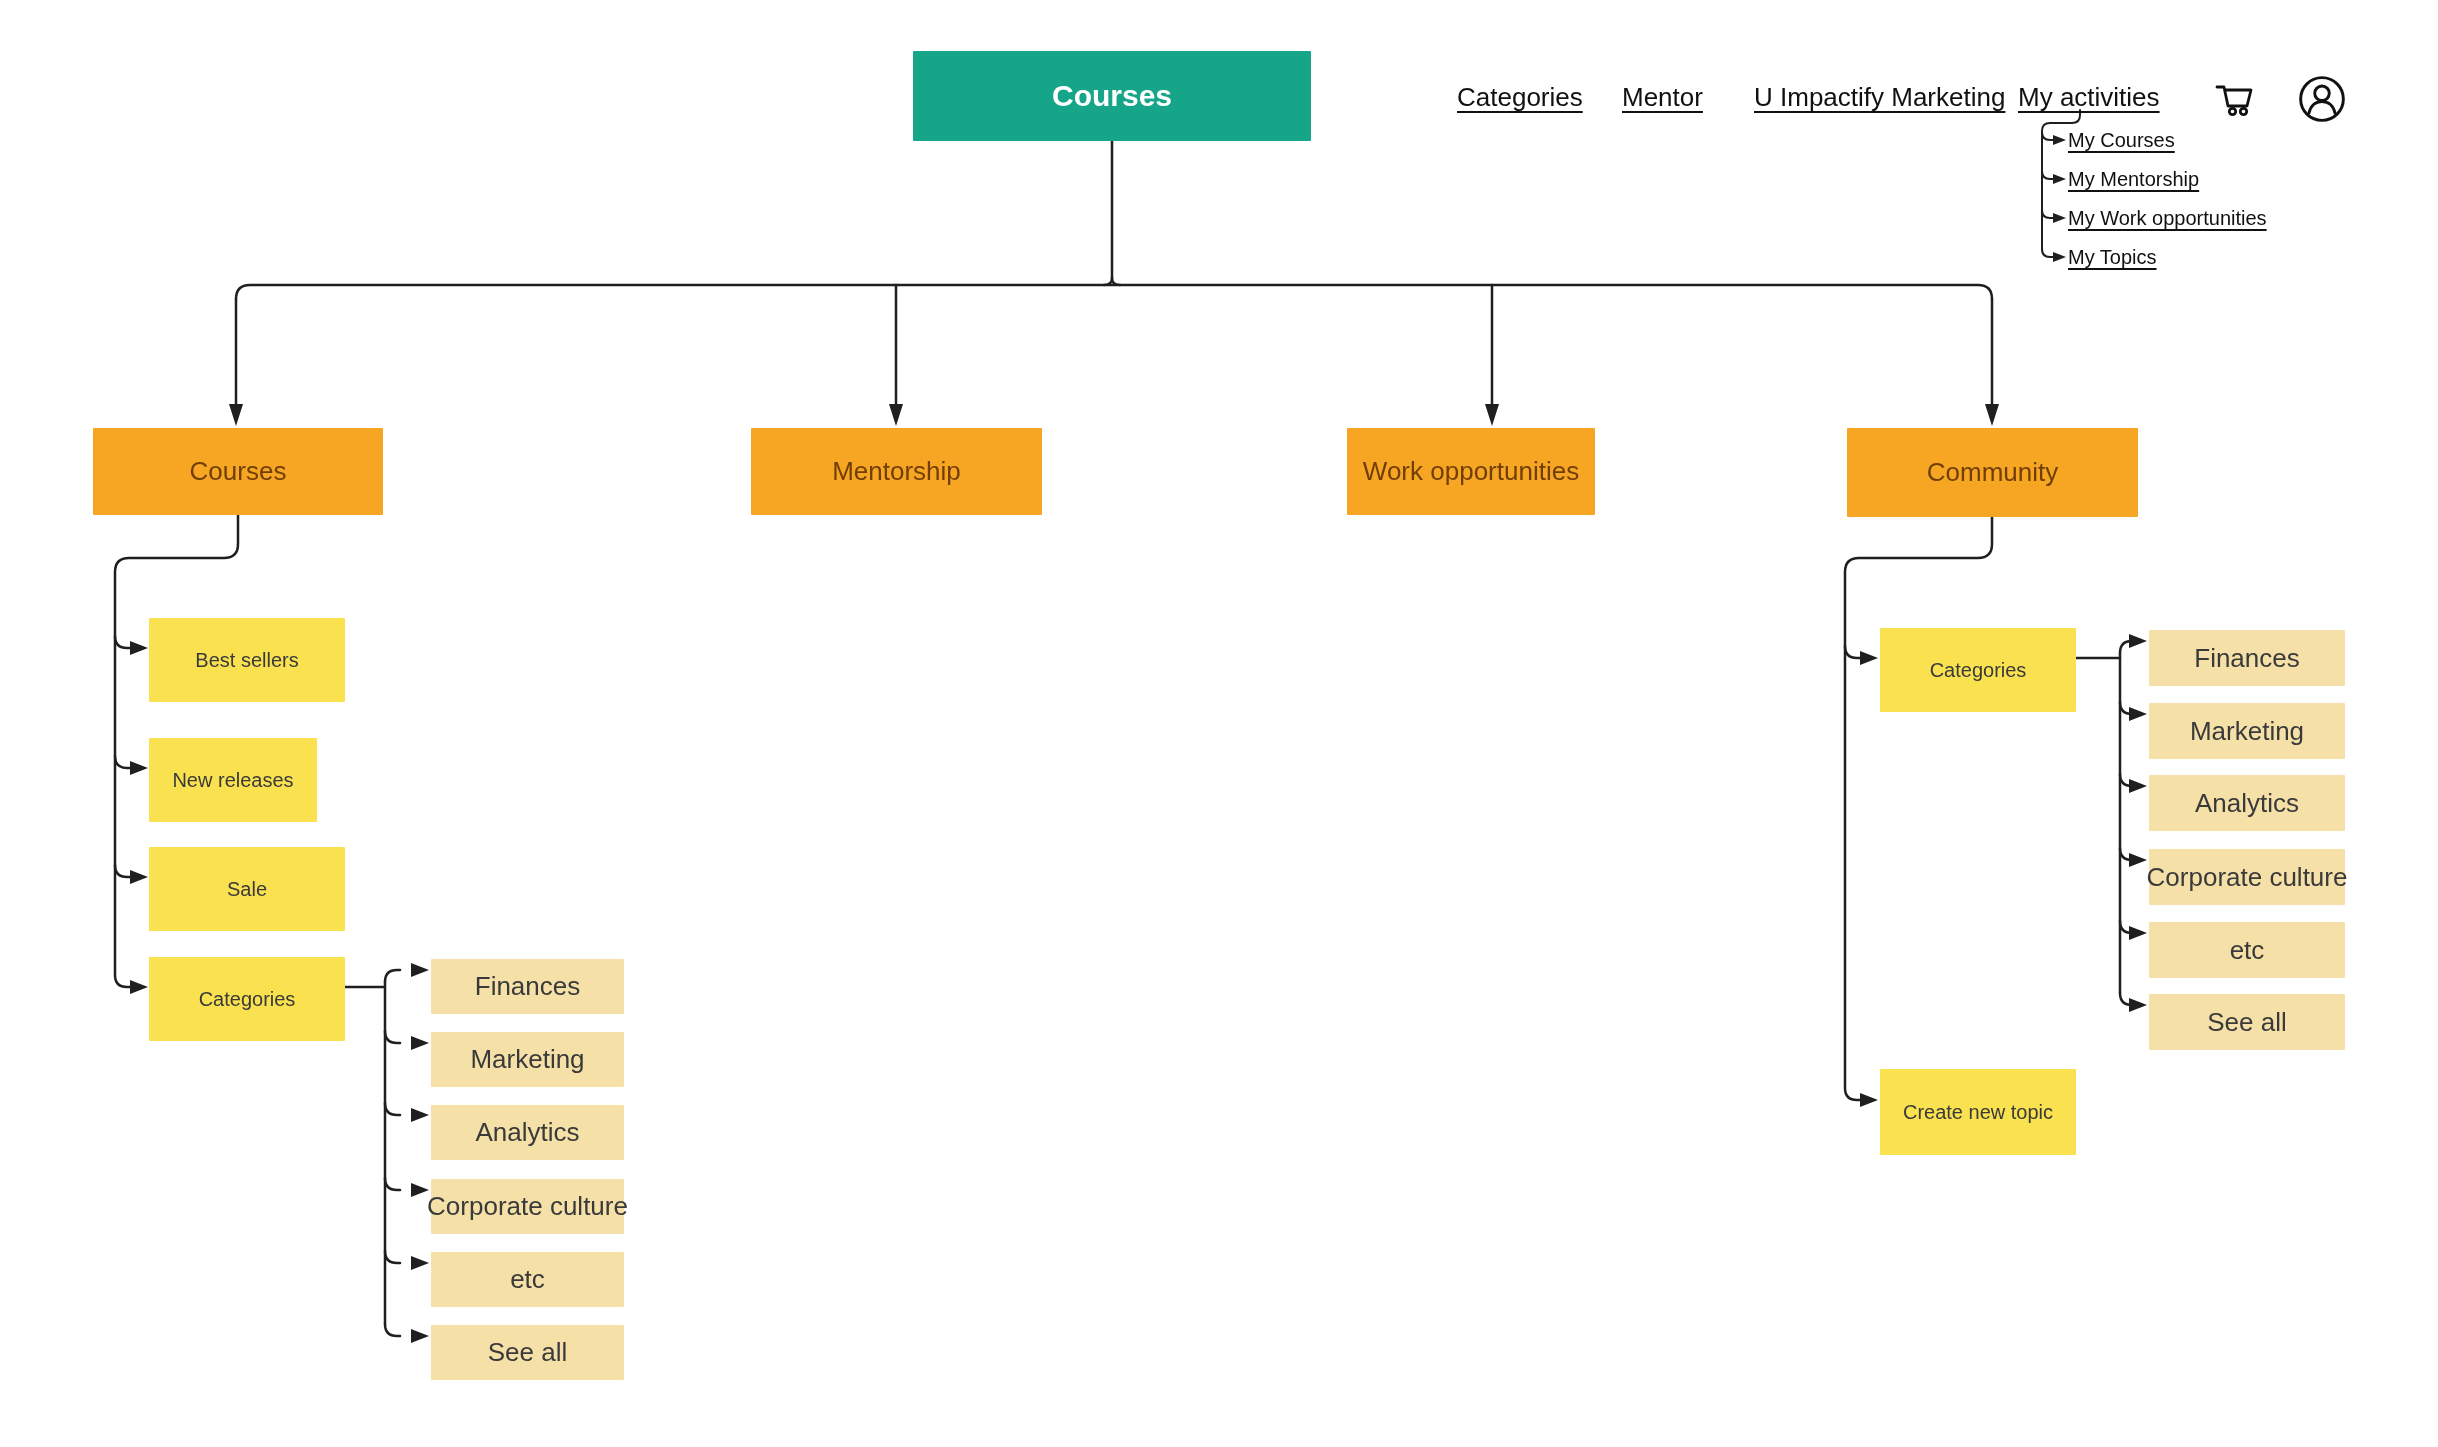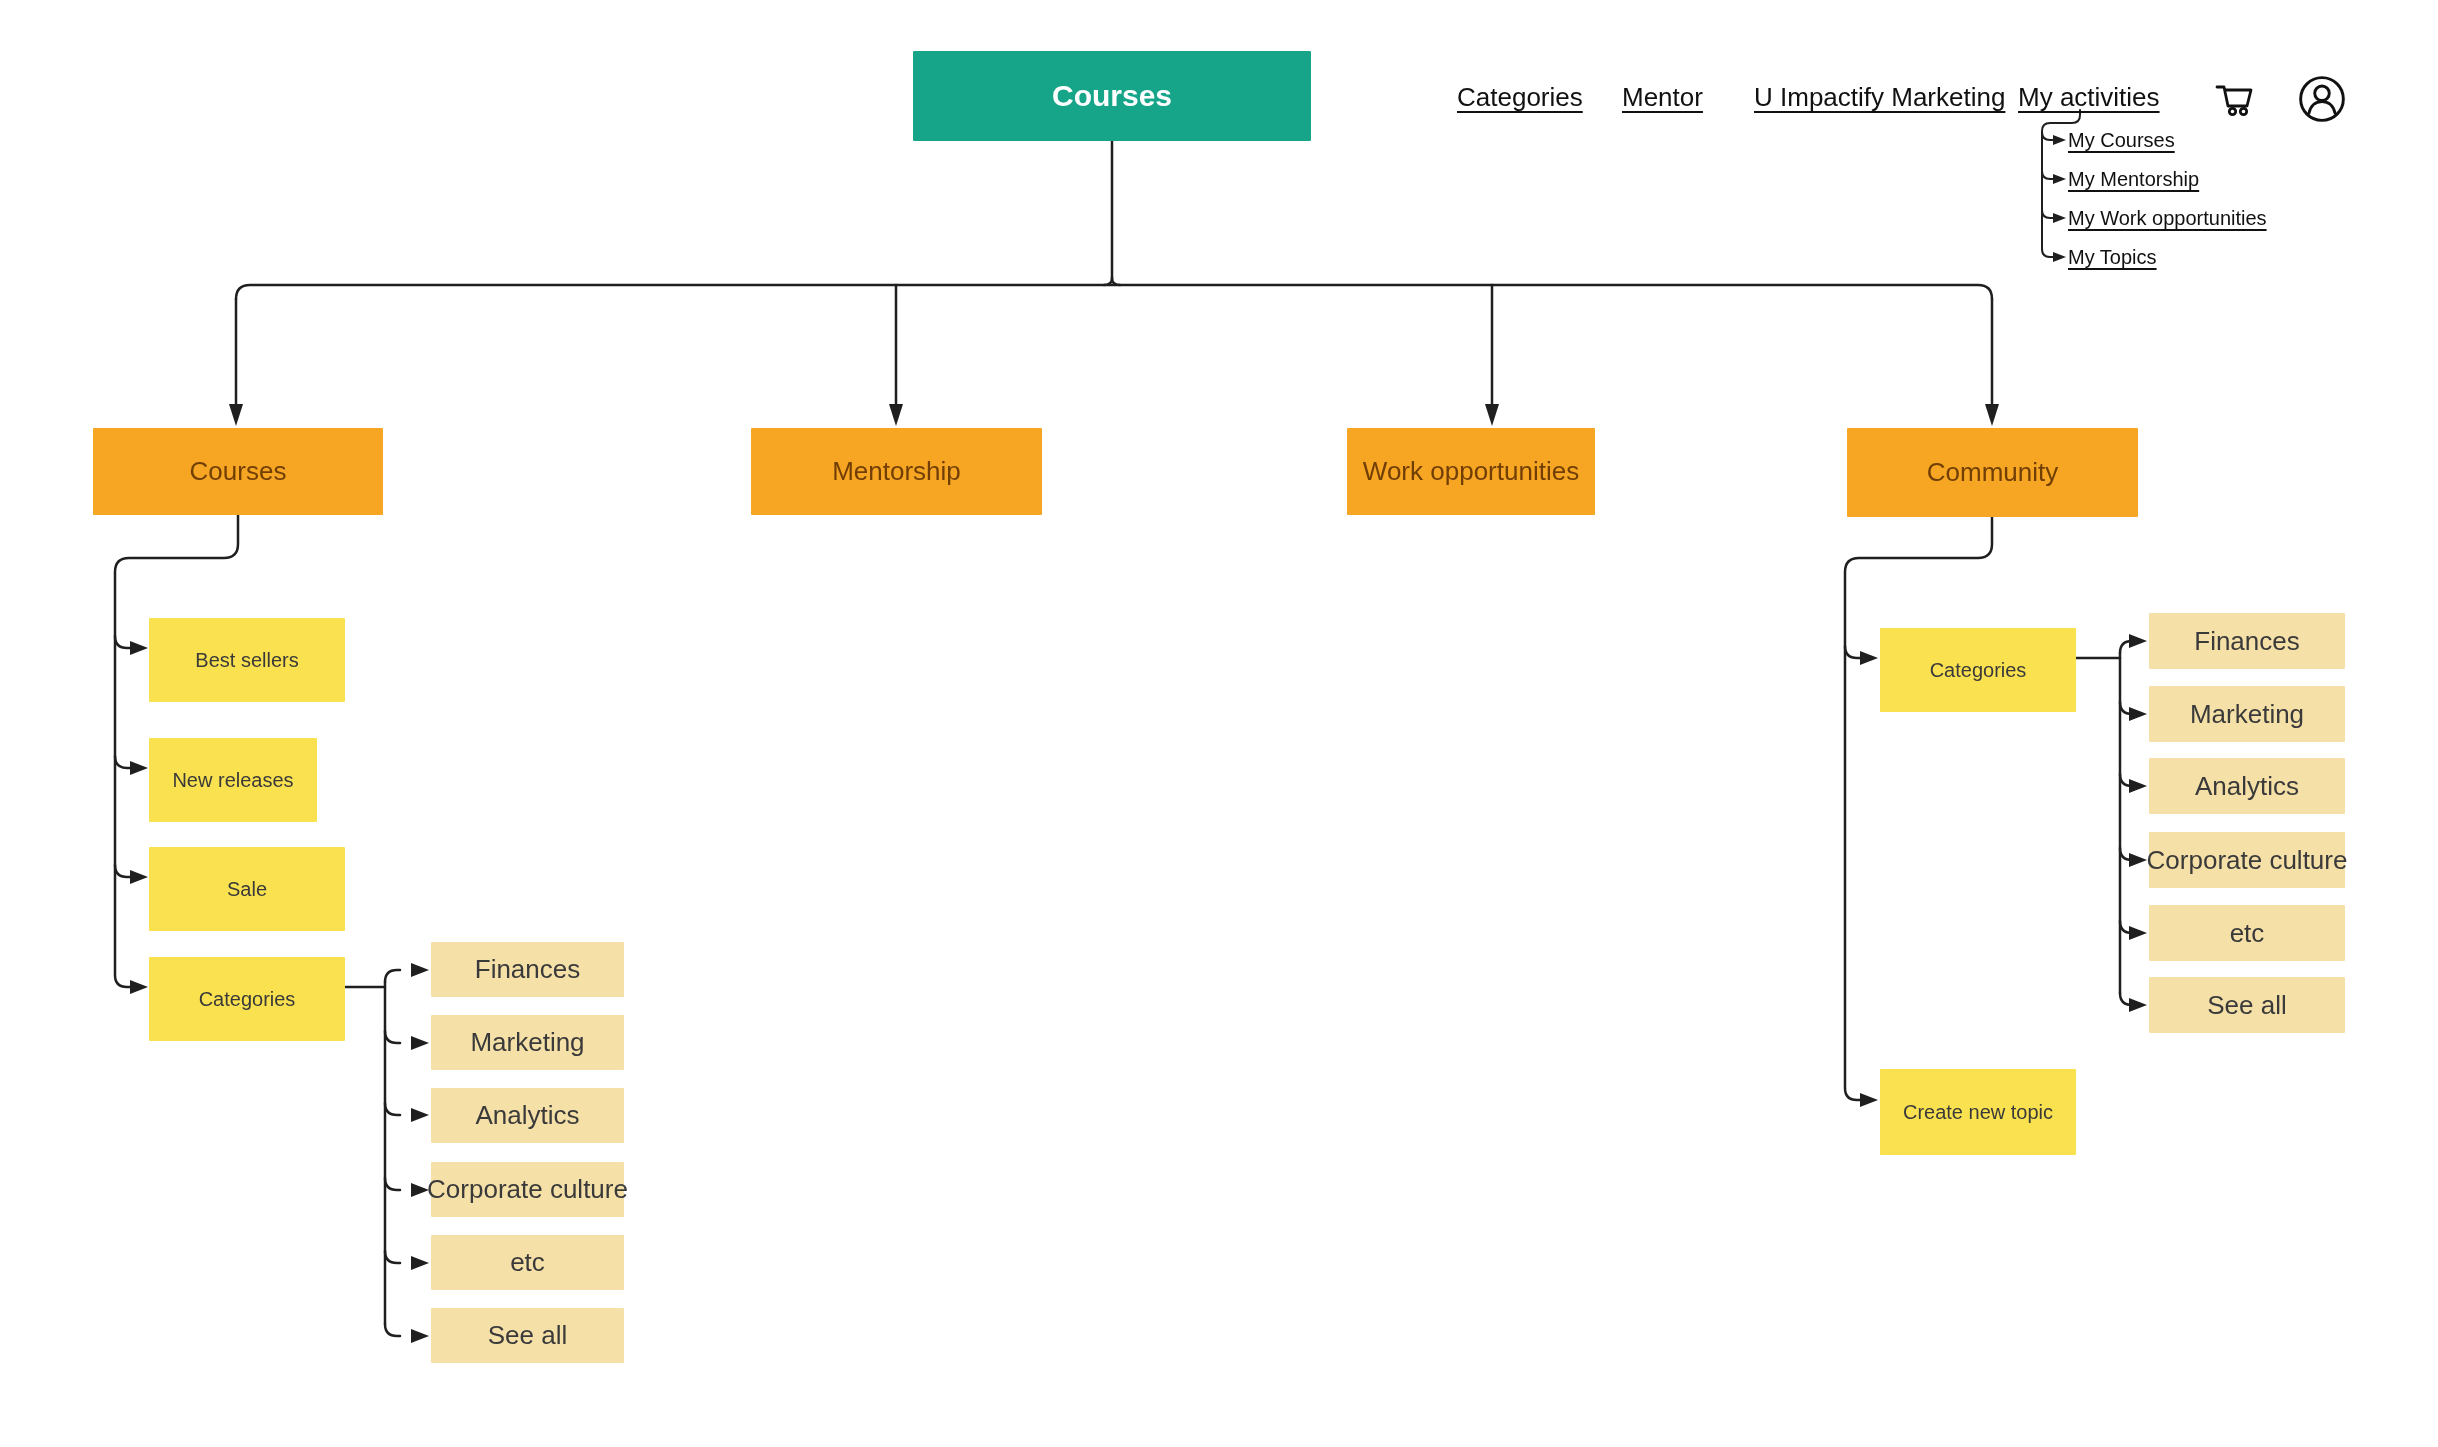--- a/index.html
+++ b/index.html
@@ -4,21 +4,21 @@
 <style>
   html,body{margin:0;padding:0;background:#ffffff;}
   body{width:2438px;height:1447px;position:relative;overflow:hidden;
        font-family:"Liberation Sans",sans-serif;}
   #connector-layer{position:absolute;left:0;top:0;pointer-events:none;}
   .node{position:absolute;display:flex;align-items:center;justify-content:center;
         box-sizing:border-box;white-space:nowrap;border-radius:1px;}
   .node-root{background:#17A58A;color:#ffffff;font-size:30px;font-weight:700;}
   .node-l1{background:#F6A623;color:#713E06;font-size:26px;}
   .node-l2{background:#F9E14F;color:#3A3A3A;font-size:20px;margin-top:12px;}
-  .node-l3{background:#F5E0A8;color:#3A3A3A;font-size:26px;}
+  .node-l3{background:#F5E0A8;color:#3A3A3A;font-size:26px;margin-top:17px;}
   .nav-link{position:absolute;font-size:26px;color:#111111;text-decoration:underline;
             text-underline-offset:5px;cursor:pointer;white-space:nowrap;}
   .submenu-link{position:absolute;font-size:20px;color:#111111;text-decoration:underline;
             text-underline-offset:4px;cursor:pointer;white-space:nowrap;}
   .hdr-icon{position:absolute;cursor:pointer;}
 </style>
 </head>
 <body>
 
 <svg id="connector-layer" width="2438" height="1447" viewBox="0 0 2438 1447">

